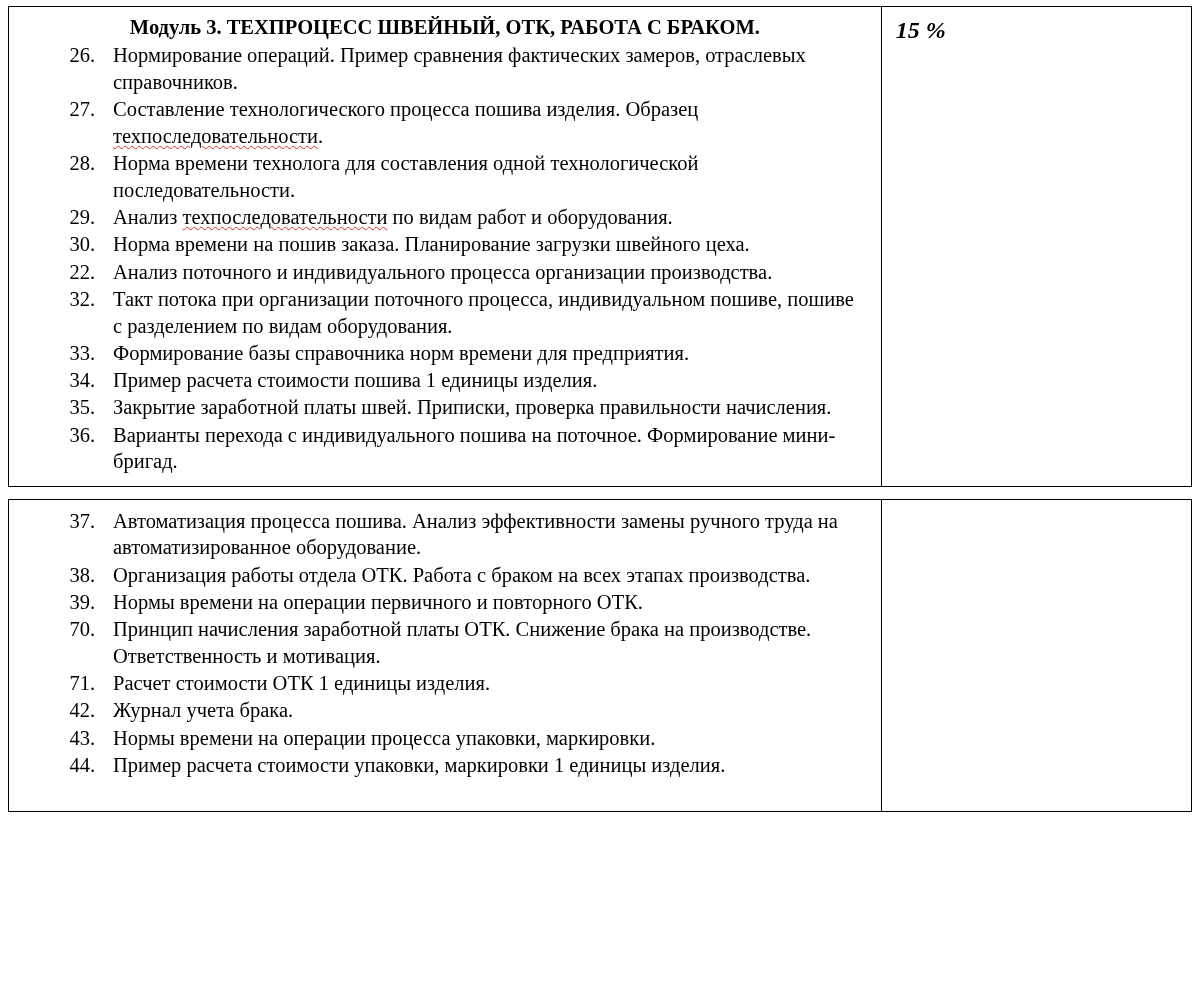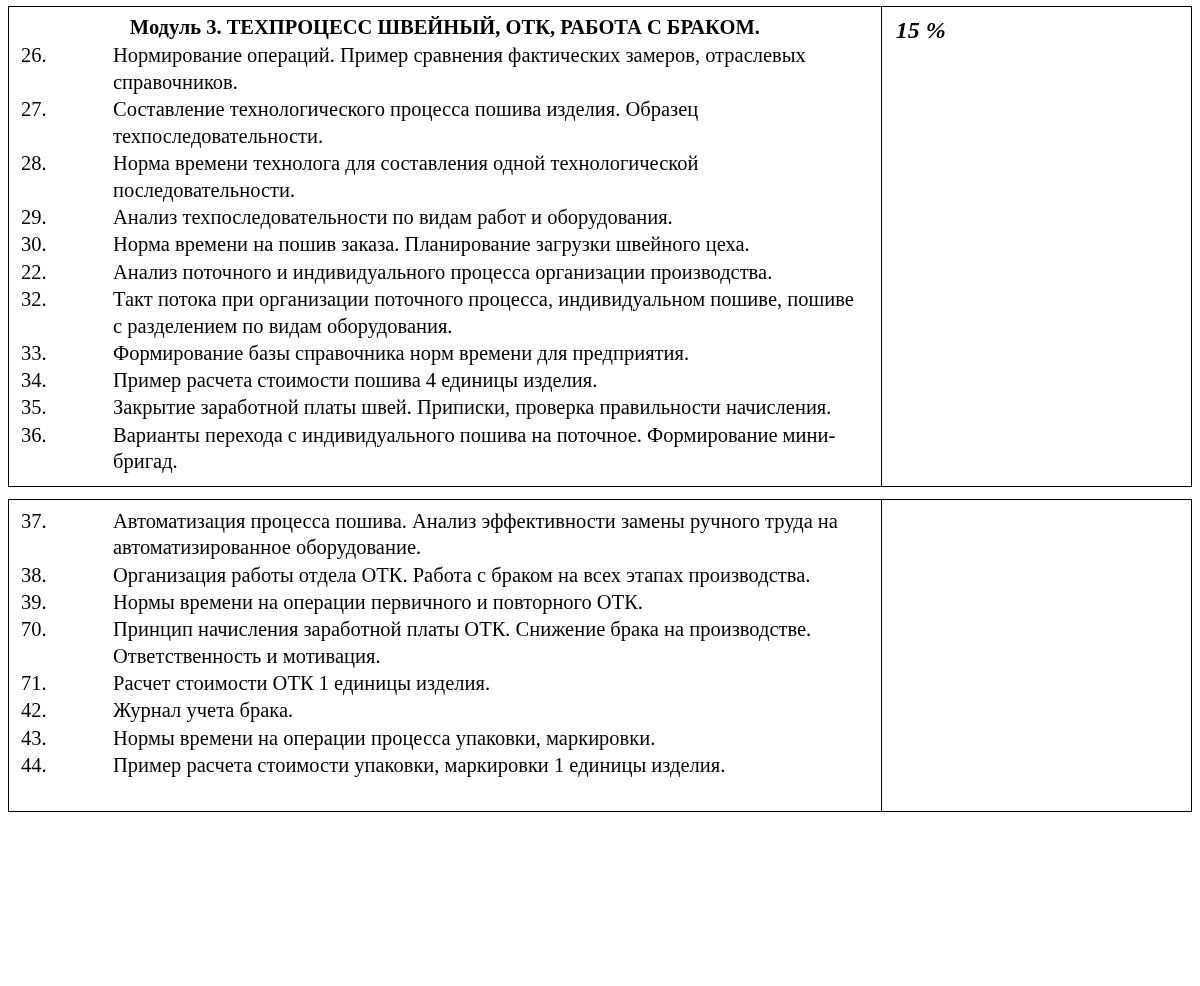--- a/index.html
+++ b/index.html
@@ -57,25 +57,27 @@
     position: relative;
     font-size: 20.5px;
     line-height: 1.305;
     padding-left: 104px;
     padding-right: 8px;
     text-indent: 0;
     margin: 0 0 0.5px 0;
   }
   ol.items li .num {
     position: absolute;
-    left: 12px;
+    left: 0;
     width: 86px;
+    text-align: right;
     white-space: nowrap;
   }
   .spell {
+    text-decoration: underline;
     text-decoration-style: wavy;
     text-decoration-color: #d93025;
     text-decoration-thickness: 1px;
     text-underline-offset: 2px;
     text-align: center;
   }
   .table-gap { height: 12px; }
   .second-table .col-main { width: 872px; }
   .second-pad-bottom { height: 22px; }
 </style>
@@ -95,21 +97,21 @@
           <div class="module-title">Модуль 3. ТЕХПРОЦЕСС ШВЕЙНЫЙ, ОТК, РАБОТА С БРАКОМ.</div>
           <ol class="items" id="list-1">
               <li><span class="num">26.</span><span class="txt">Нормирование операций. Пример сравнения фактических замеров, отраслевых справочников.</span></li>
               <li><span class="num">27.</span><span class="txt">Составление технологического процесса пошива изделия. Образец <span class="spell">техпоследовательности</span>.</span></li>
               <li><span class="num">28.</span><span class="txt">Норма времени технолога для составления одной технологической последовательности.</span></li>
               <li><span class="num">29.</span><span class="txt">Анализ <span class="spell">техпоследовательности</span> по видам работ и оборудования.</span></li>
               <li><span class="num">30.</span><span class="txt">Норма времени на пошив заказа. Планирование загрузки швейного цеха.</span></li>
               <li><span class="num">22.</span><span class="txt">Анализ поточного и индивидуального процесса организации производства.</span></li>
               <li><span class="num">32.</span><span class="txt">Такт потока при организации поточного процесса, индивидуальном пошиве, пошиве с разделением по видам оборудования.</span></li>
               <li><span class="num">33.</span><span class="txt">Формирование базы справочника норм времени для предприятия.</span></li>
-              <li><span class="num">34.</span><span class="txt">Пример расчета стоимости пошива 4 единицы изделия.</span></li>
+              <li><span class="num">34.</span><span class="txt">Пример расчета стоимости пошива 1 единицы изделия.</span></li>
               <li><span class="num">35.</span><span class="txt">Закрытие заработной платы швей. Приписки, проверка правильности начисления.</span></li>
               <li><span class="num">36.</span><span class="txt">Варианты перехода с индивидуального пошива на поточное. Формирование мини-бригад.</span></li>
             </ol>
         </td>
         <td>
           <div class="pct-cell">15 %</div>
         </td>
       </tr>
     </tbody>
   </table>

